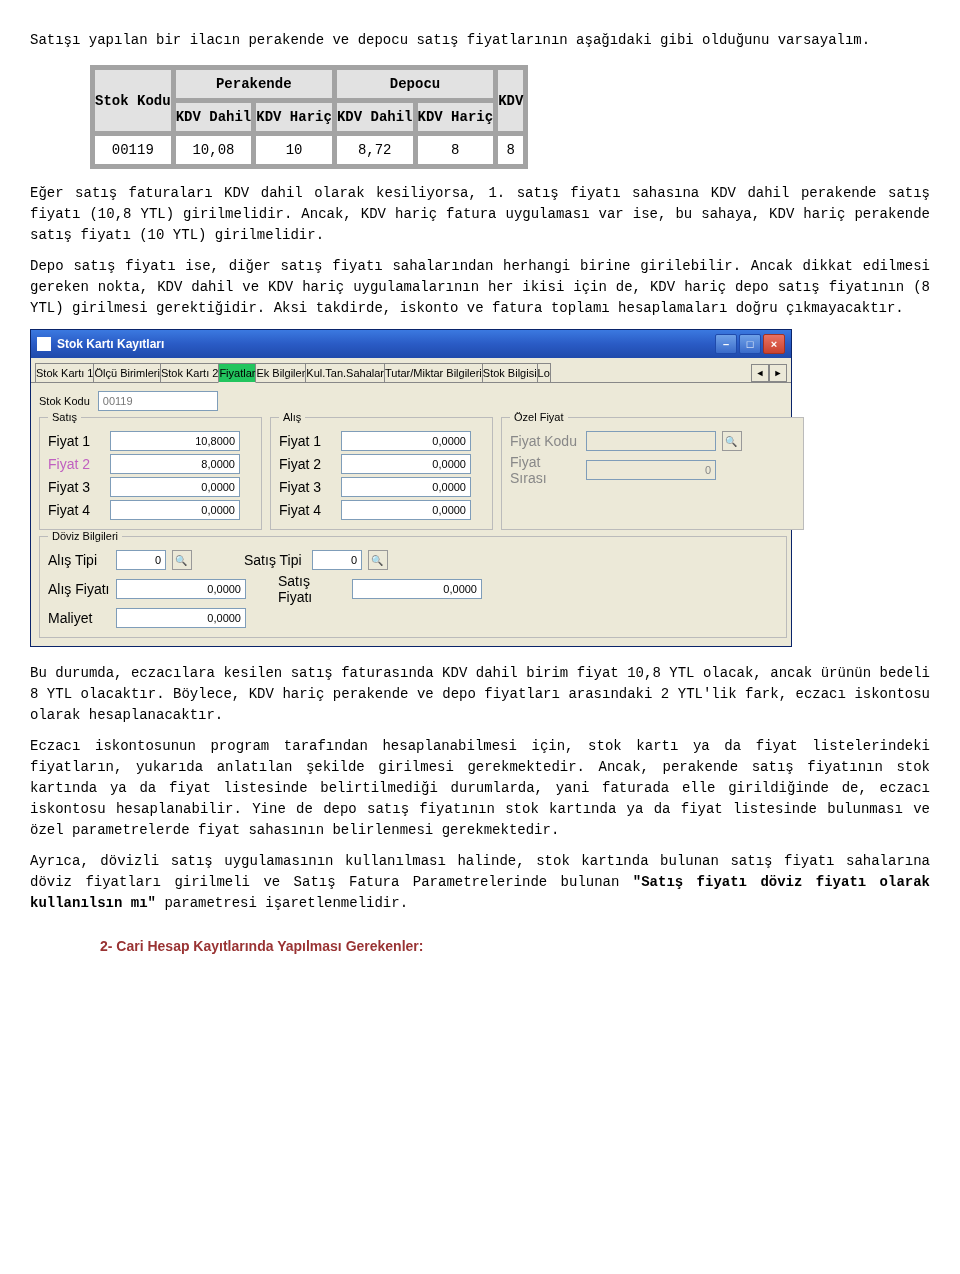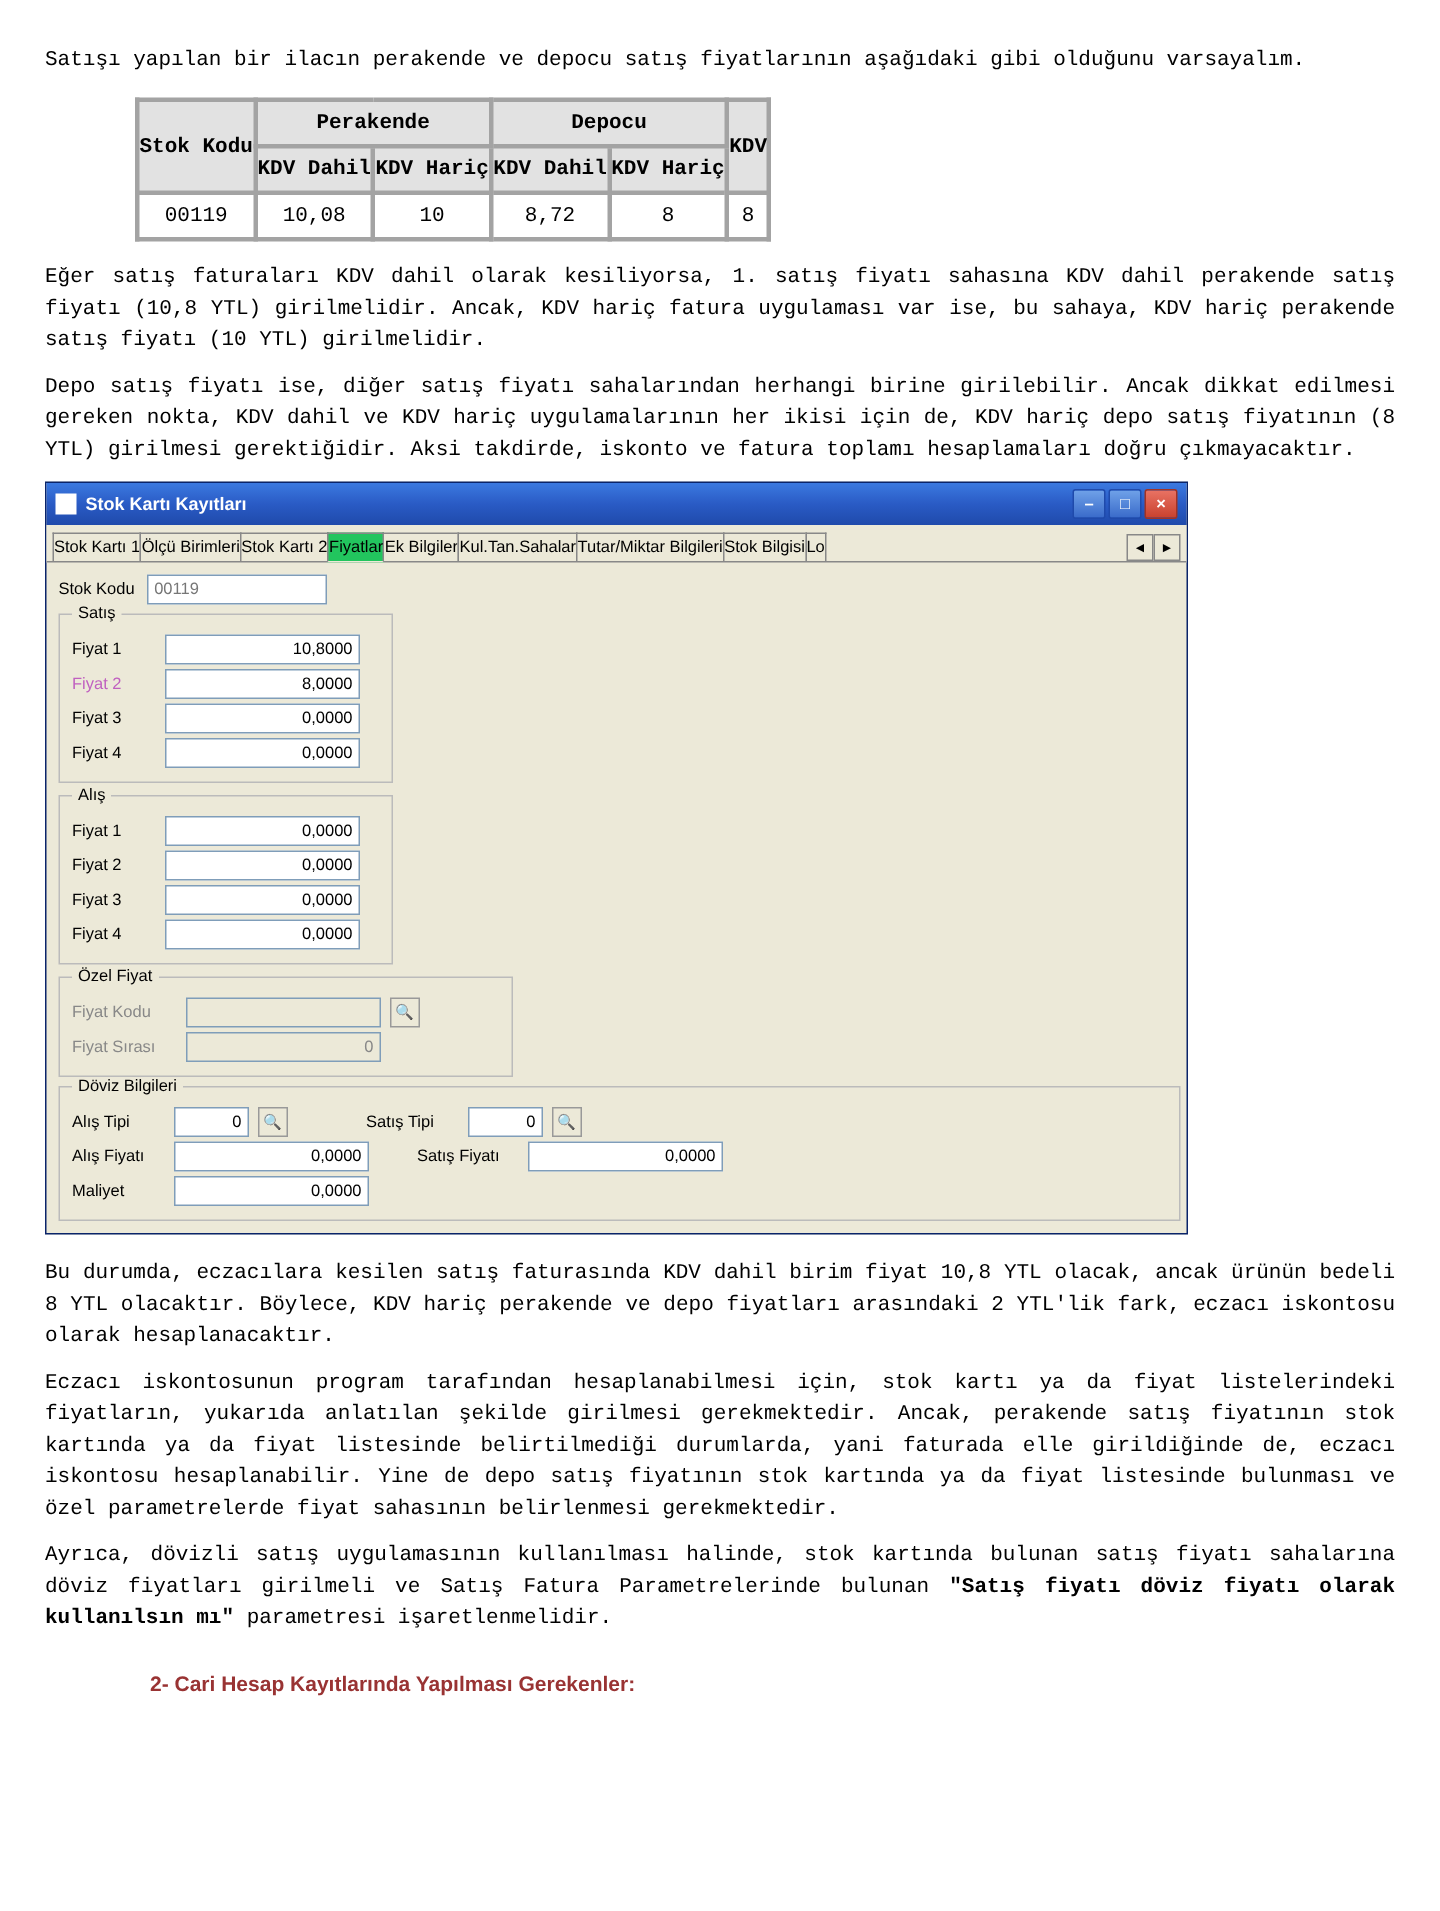--- a/index.html
+++ b/index.html
@@ -10,21 +10,21 @@
     margin: 0;
     padding: 20px 30px;
     width: 900px;
   }
   p { margin: 10px 0; line-height: 1.5; text-align: justify; }
   .price-table {
     border-collapse: collapse;
     margin: 14px auto 14px 60px;
   }
   .price-table td, .price-table th {
-    border: 3px solid #a3a3a3;
+    border: 5px solid #a3a3a3;
     padding: 6px 0;
     text-align: center;
     font-family: "Courier New", monospace;
     font-size: 14px;
   }
   .price-table th { background: #e2e2e2; font-weight: bold; }
   .price-table .hdr { background: #e2e2e2; font-weight: bold; }
 
   
   .win {
@@ -101,37 +101,37 @@
     height: 18px;
     padding: 0 4px;
     font-family: Tahoma, sans-serif;
     font-size: 11px;
     color: #777;
     display: inline-flex;
     align-items: center;
   }
   .tf.val { color: #000; text-align: center; justify-content: flex-end; }
   .tf.dis { background: #ece9d8; color: #888; }
-  .cols { display: flex; gap: 8px; flex-direction: column; }
+  .cols { display: flex; gap: 8px; }
   .gb {
     border: 1px solid #bbb;
     position: relative;
     padding: 10px 8px 6px 8px;
     background: #ece9d8;
     flex: 0 0 auto;
   }
   .gb .legend {
     position: absolute;
     top: -7px; left: 8px;
     background: #ece9d8;
     padding: 0 4px;
     font-size: 11px;
   }
   .row { display: flex; align-items: center; gap: 6px; margin: 3px 0; }
-  .row .flbl { width: 56px; font-size: 11px; }
+  .row .flbl { width: 56px; font-size: 14px; }
   .pink { color: #c060c0; }
   .gb.satis { width: 205px; }
   .gb.alis { width: 205px; }
   .gb.ozel { width: 285px; }
   .gb.doviz { width: 730px; margin-top: 6px; }
   .doviz .row .flbl { width: 62px; }
   .iconbtn {
     width: 18px; height: 18px;
     border: 1px solid #999;
     background: #ece9d8;

